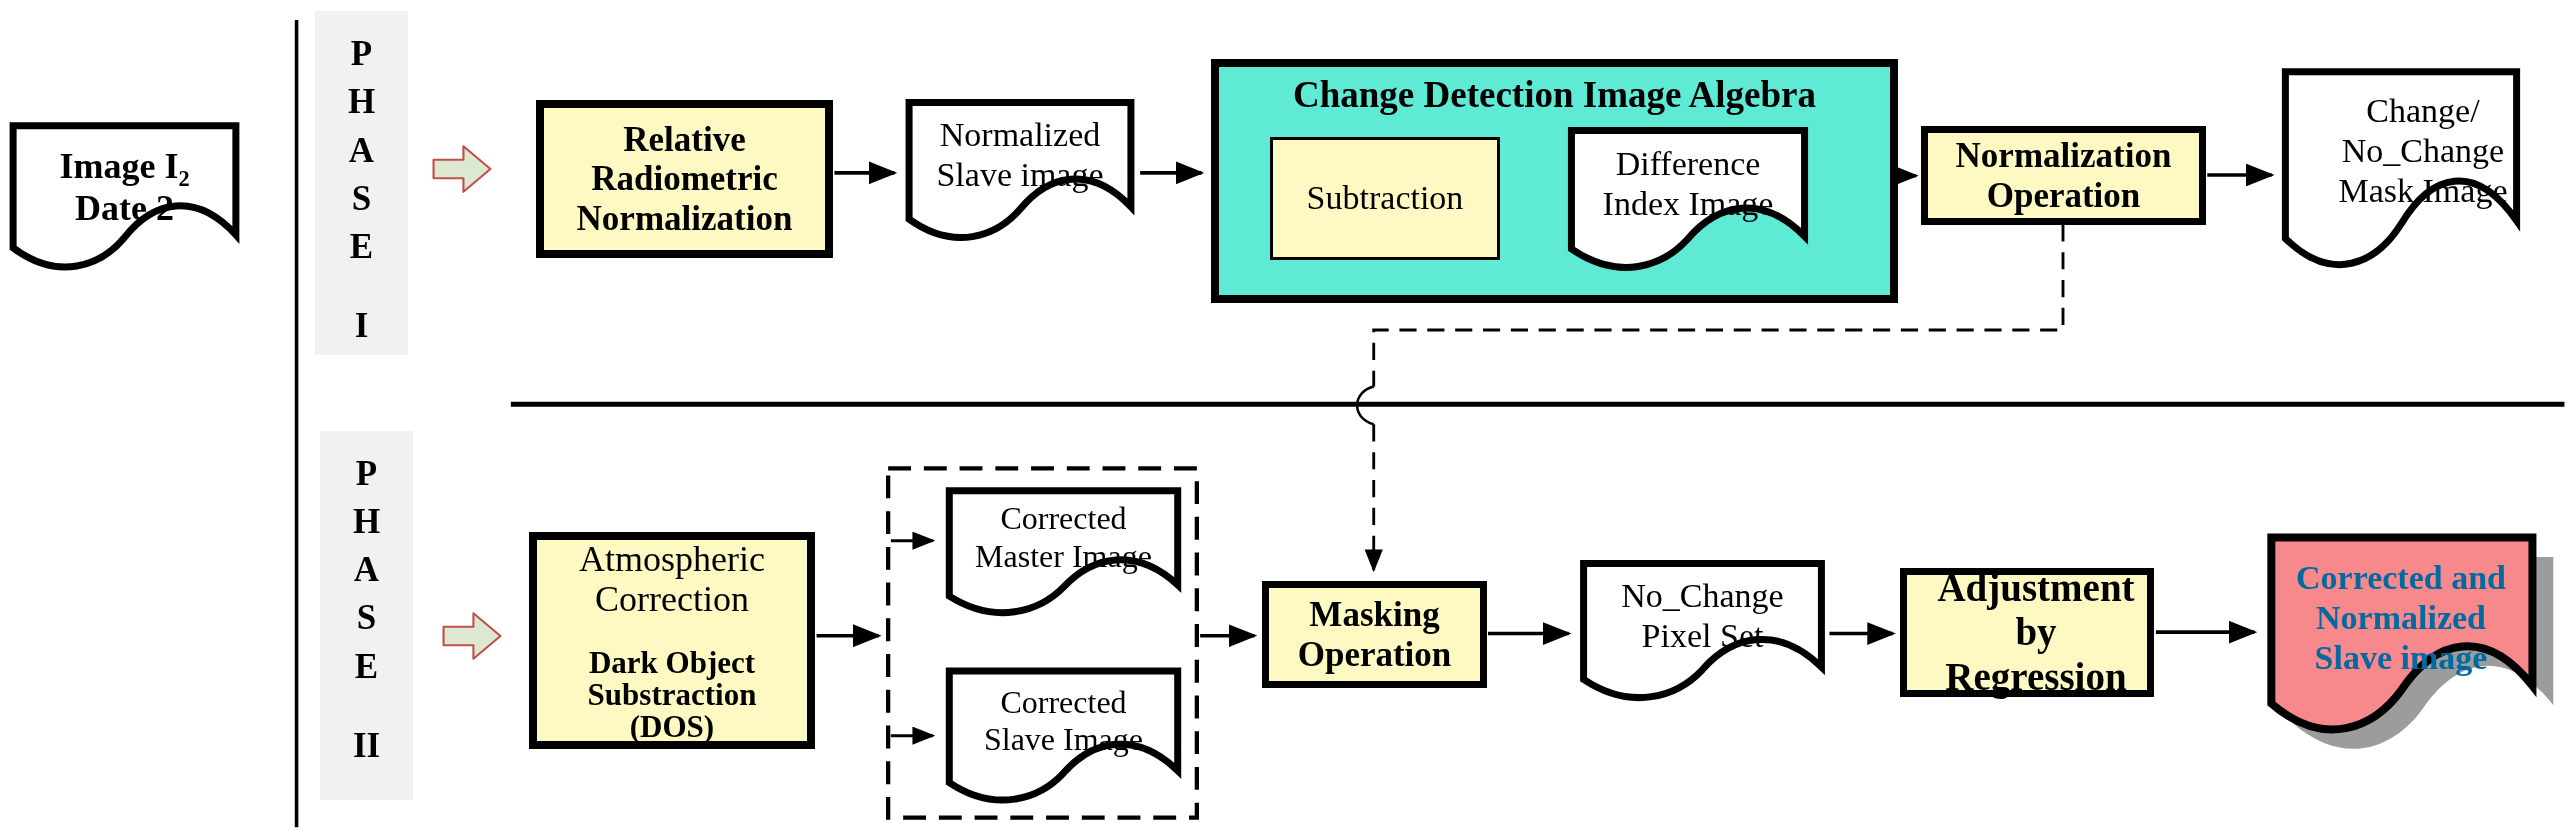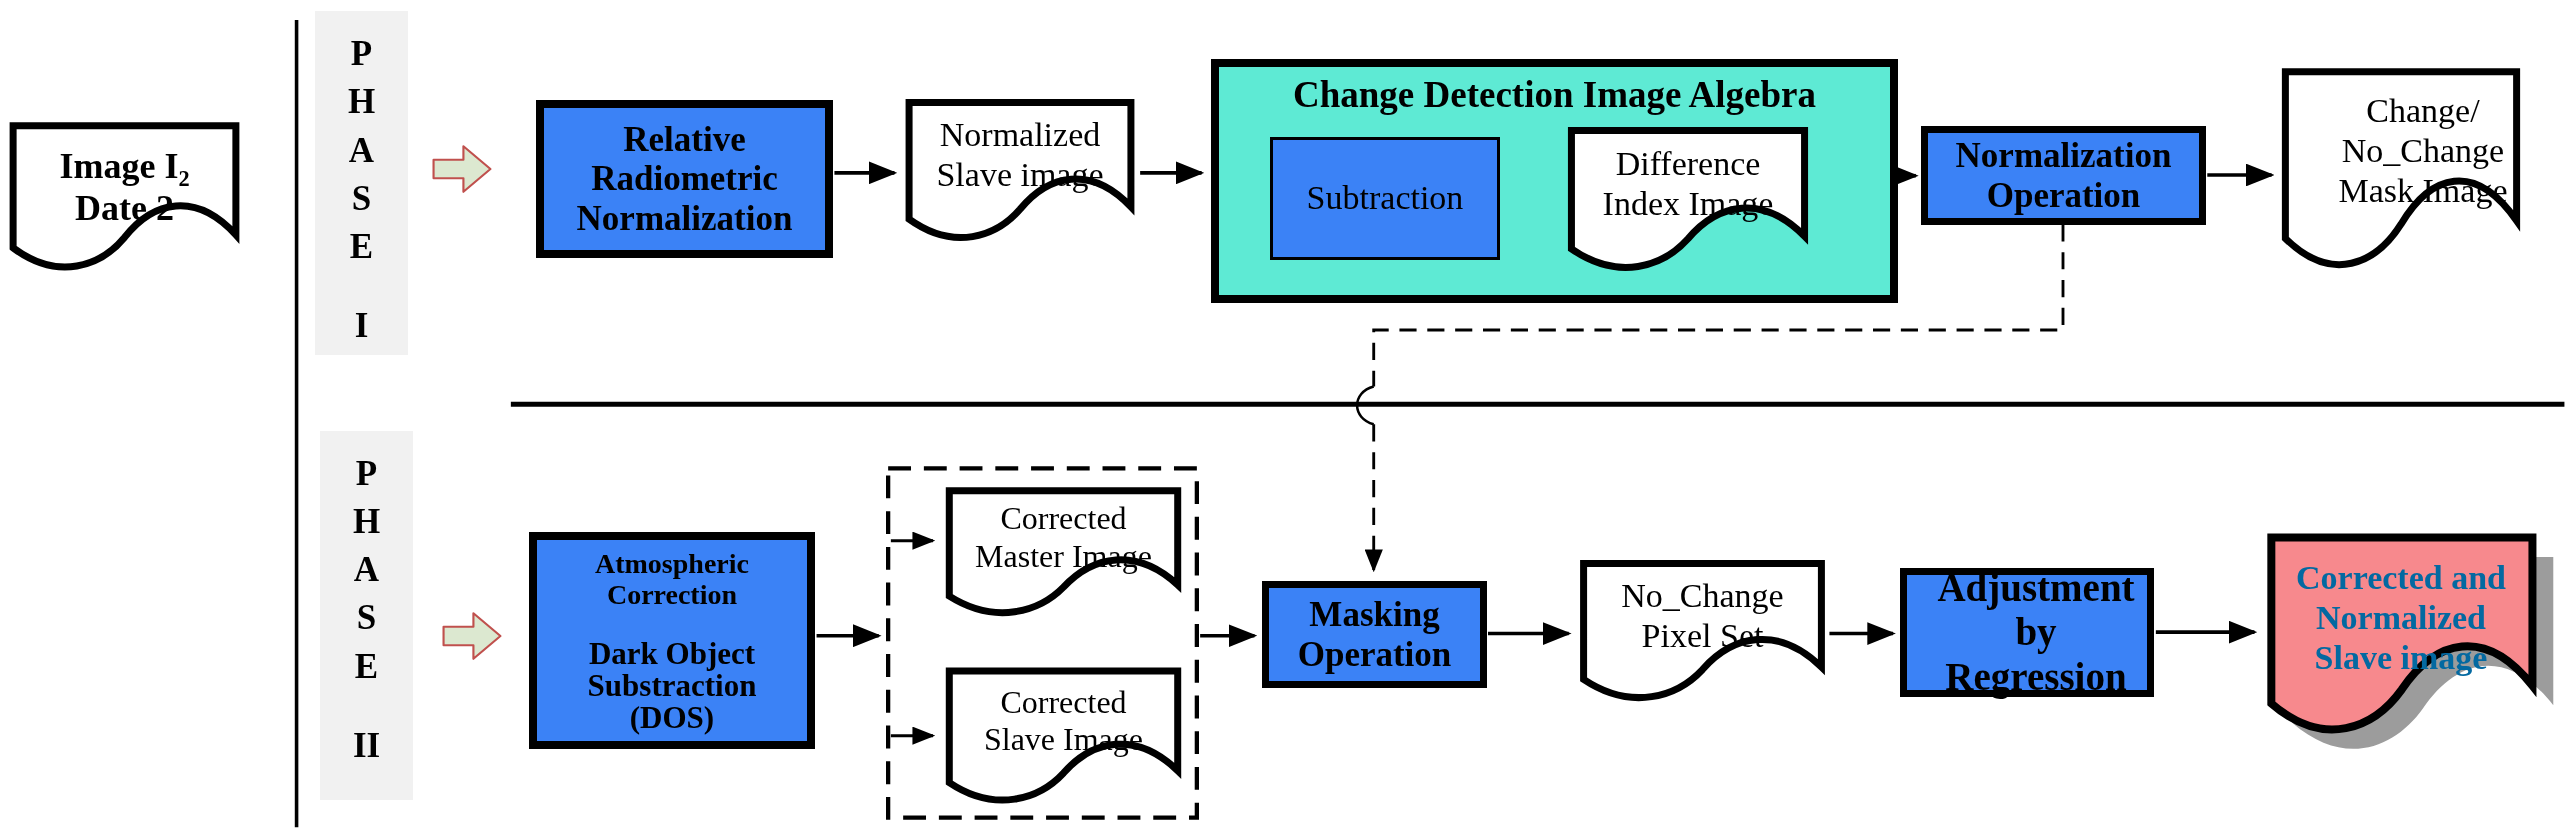--- a/index.html
+++ b/index.html
@@ -20,32 +20,32 @@
   .doc-input .doc-text{font-size:36px;top:8%;height:70%;}
   .doc-mask .doc-text{top:9%;height:64%;padding-left:44px;}
   .doc-sm .doc-text{font-size:32px;}
 
   
   .doc-output .doc-shape{fill:var(--output-doc-fill,#f7898d);stroke-width:8px;}
   .doc-output .shadow-shape{fill:var(--output-doc-shadow,#9c9c9c);stroke:none;}
   .doc-output .doc-text{left:4%;right:12%;top:8%;height:58%;font-size:34px;color:#0369a1;font-weight:bold;}
 
   
-  .pbox{position:absolute;z-index:2;background:#3b82f6;border:7.1px solid #000;box-sizing:border-box;
+  .pbox{position:absolute;z-index:2;background:#fef9c3;border:7.1px solid #000;box-sizing:border-box;
         display:flex;flex-direction:column;justify-content:center;align-items:center;
         text-align:center;font-weight:bold;font-size:35px;line-height:1.13;}
   .pbox span{display:block;}
   .thin{border-width:3.6px;font-weight:normal;font-size:34px;}
 
   
   .cdia{position:absolute;z-index:2;background:#5eead4;border:8.6px solid #000;box-sizing:border-box;}
   .cdia-title{margin-top:5.7px;text-align:center;font-weight:bold;font-size:37px;}
 
   
-  .atmos-title{font-size:28px;line-height:1.12;font-weight:bold;}
+  .atmos-title{font-size:36px;line-height:1.12;font-weight:normal;}
   .atmos-sub{margin-top:28px;font-size:31px;line-height:1.02;font-weight:bold;}
 
   .adj{font-size:39px;padding-left:18px;}
 
   
   .dashed-group{position:absolute;z-index:2;}
   .dashed-group svg{position:absolute;inset:0;width:100%;height:100%;}
 
   
   .phase{position:absolute;z-index:2;background:var(--phase-label-bg,#f1f1f1);

